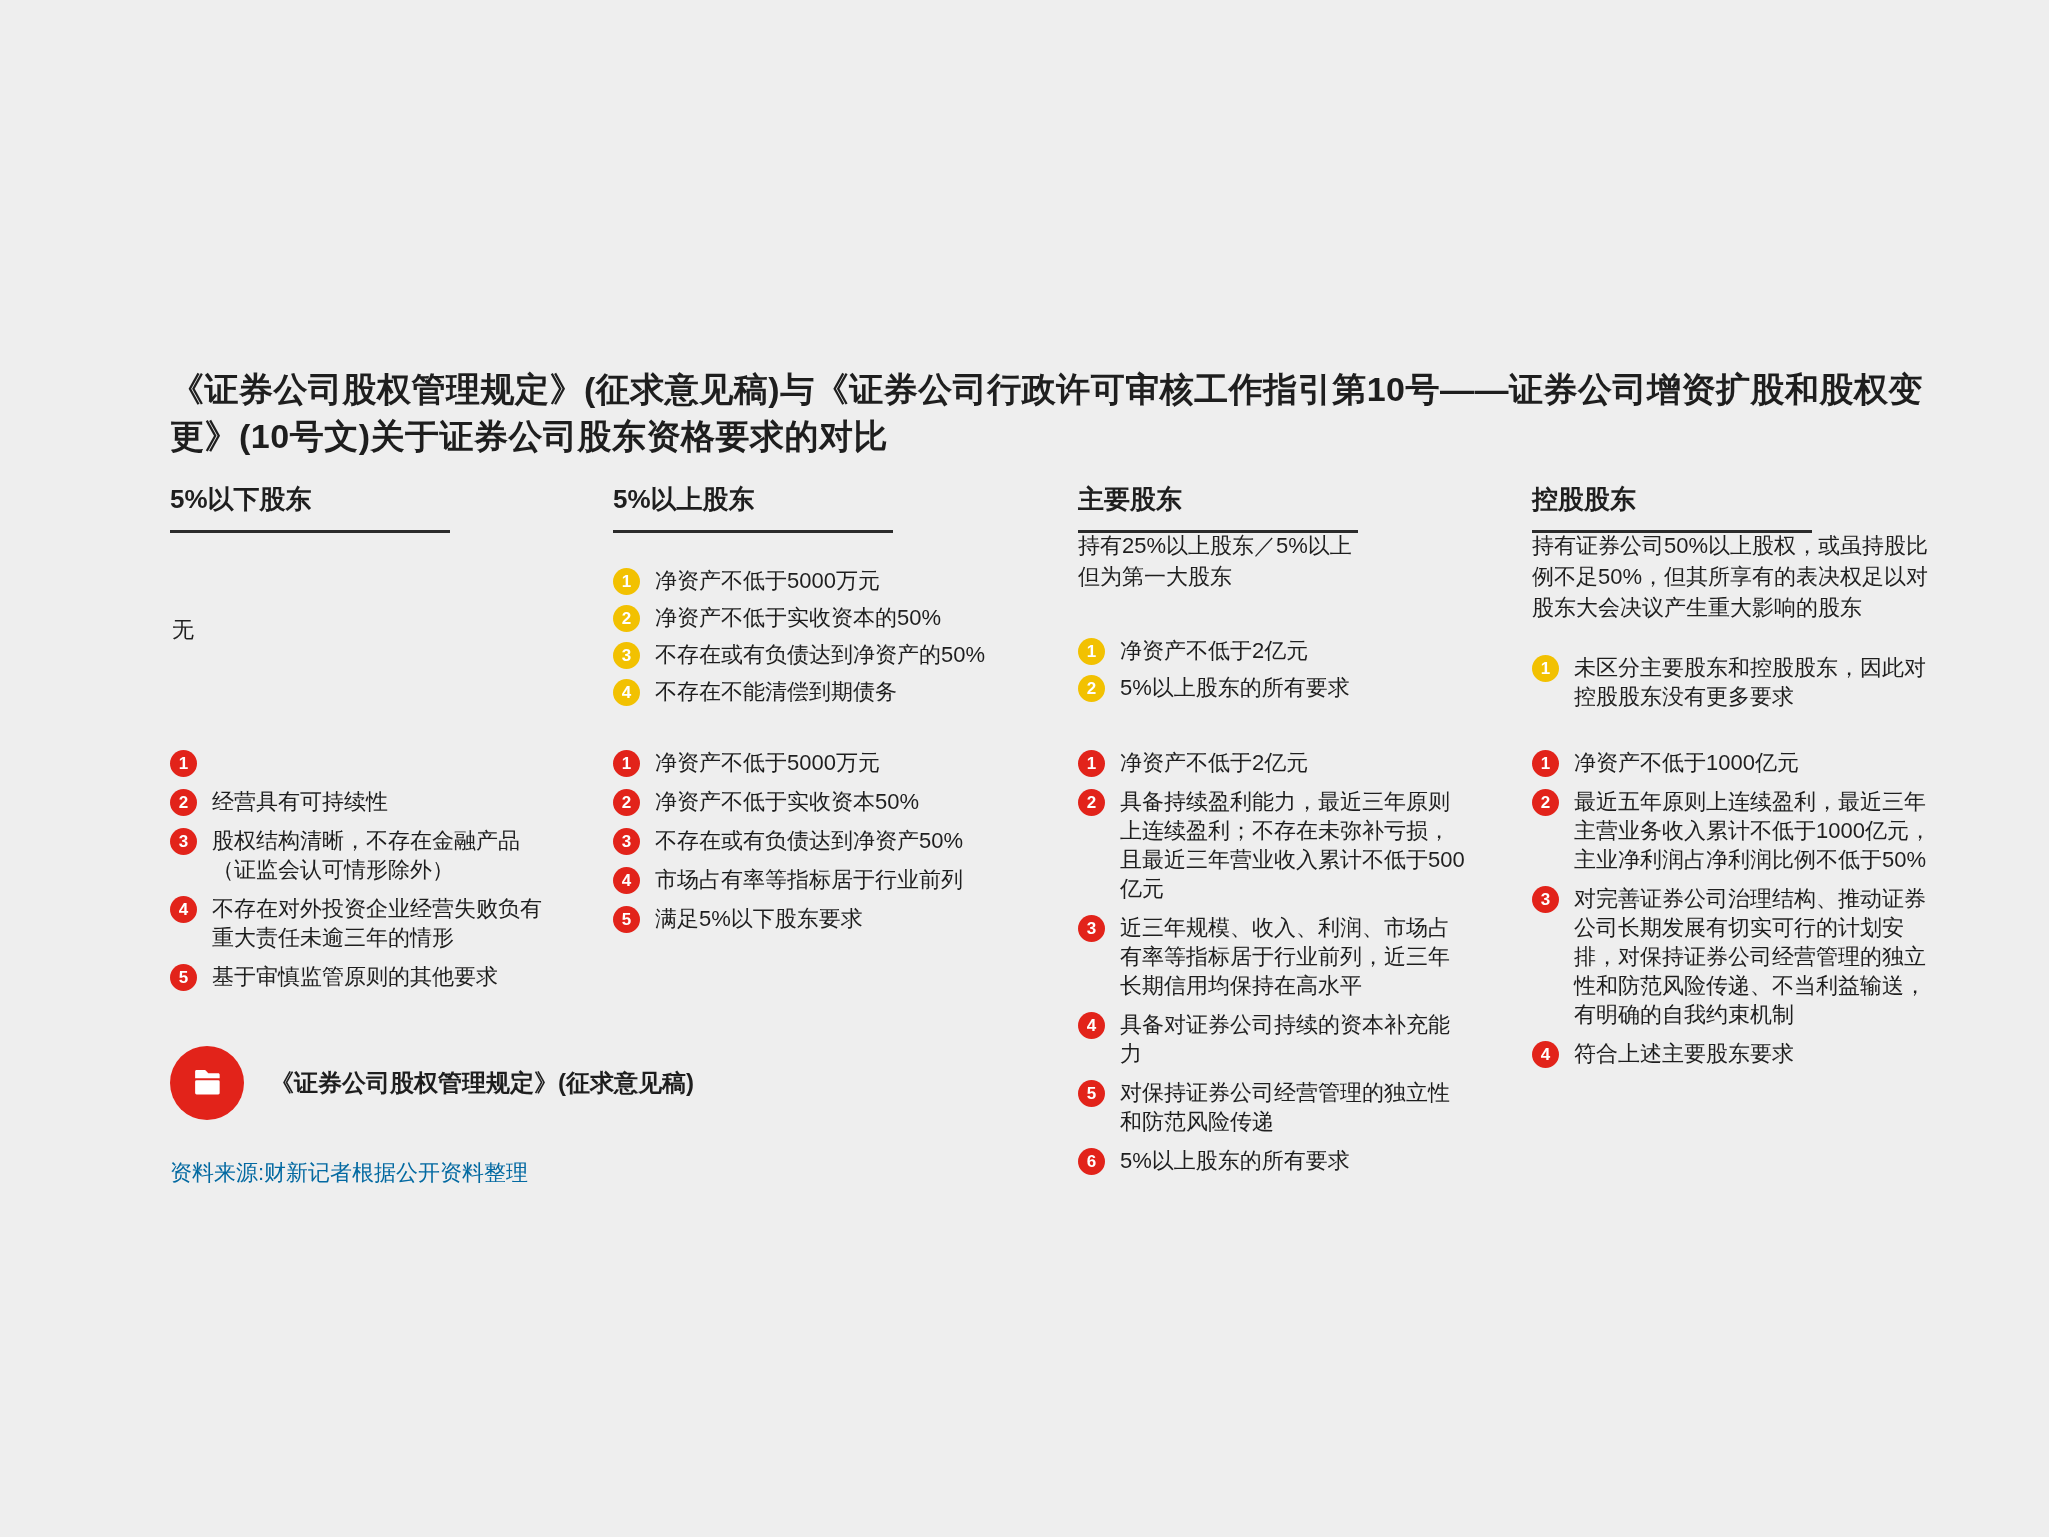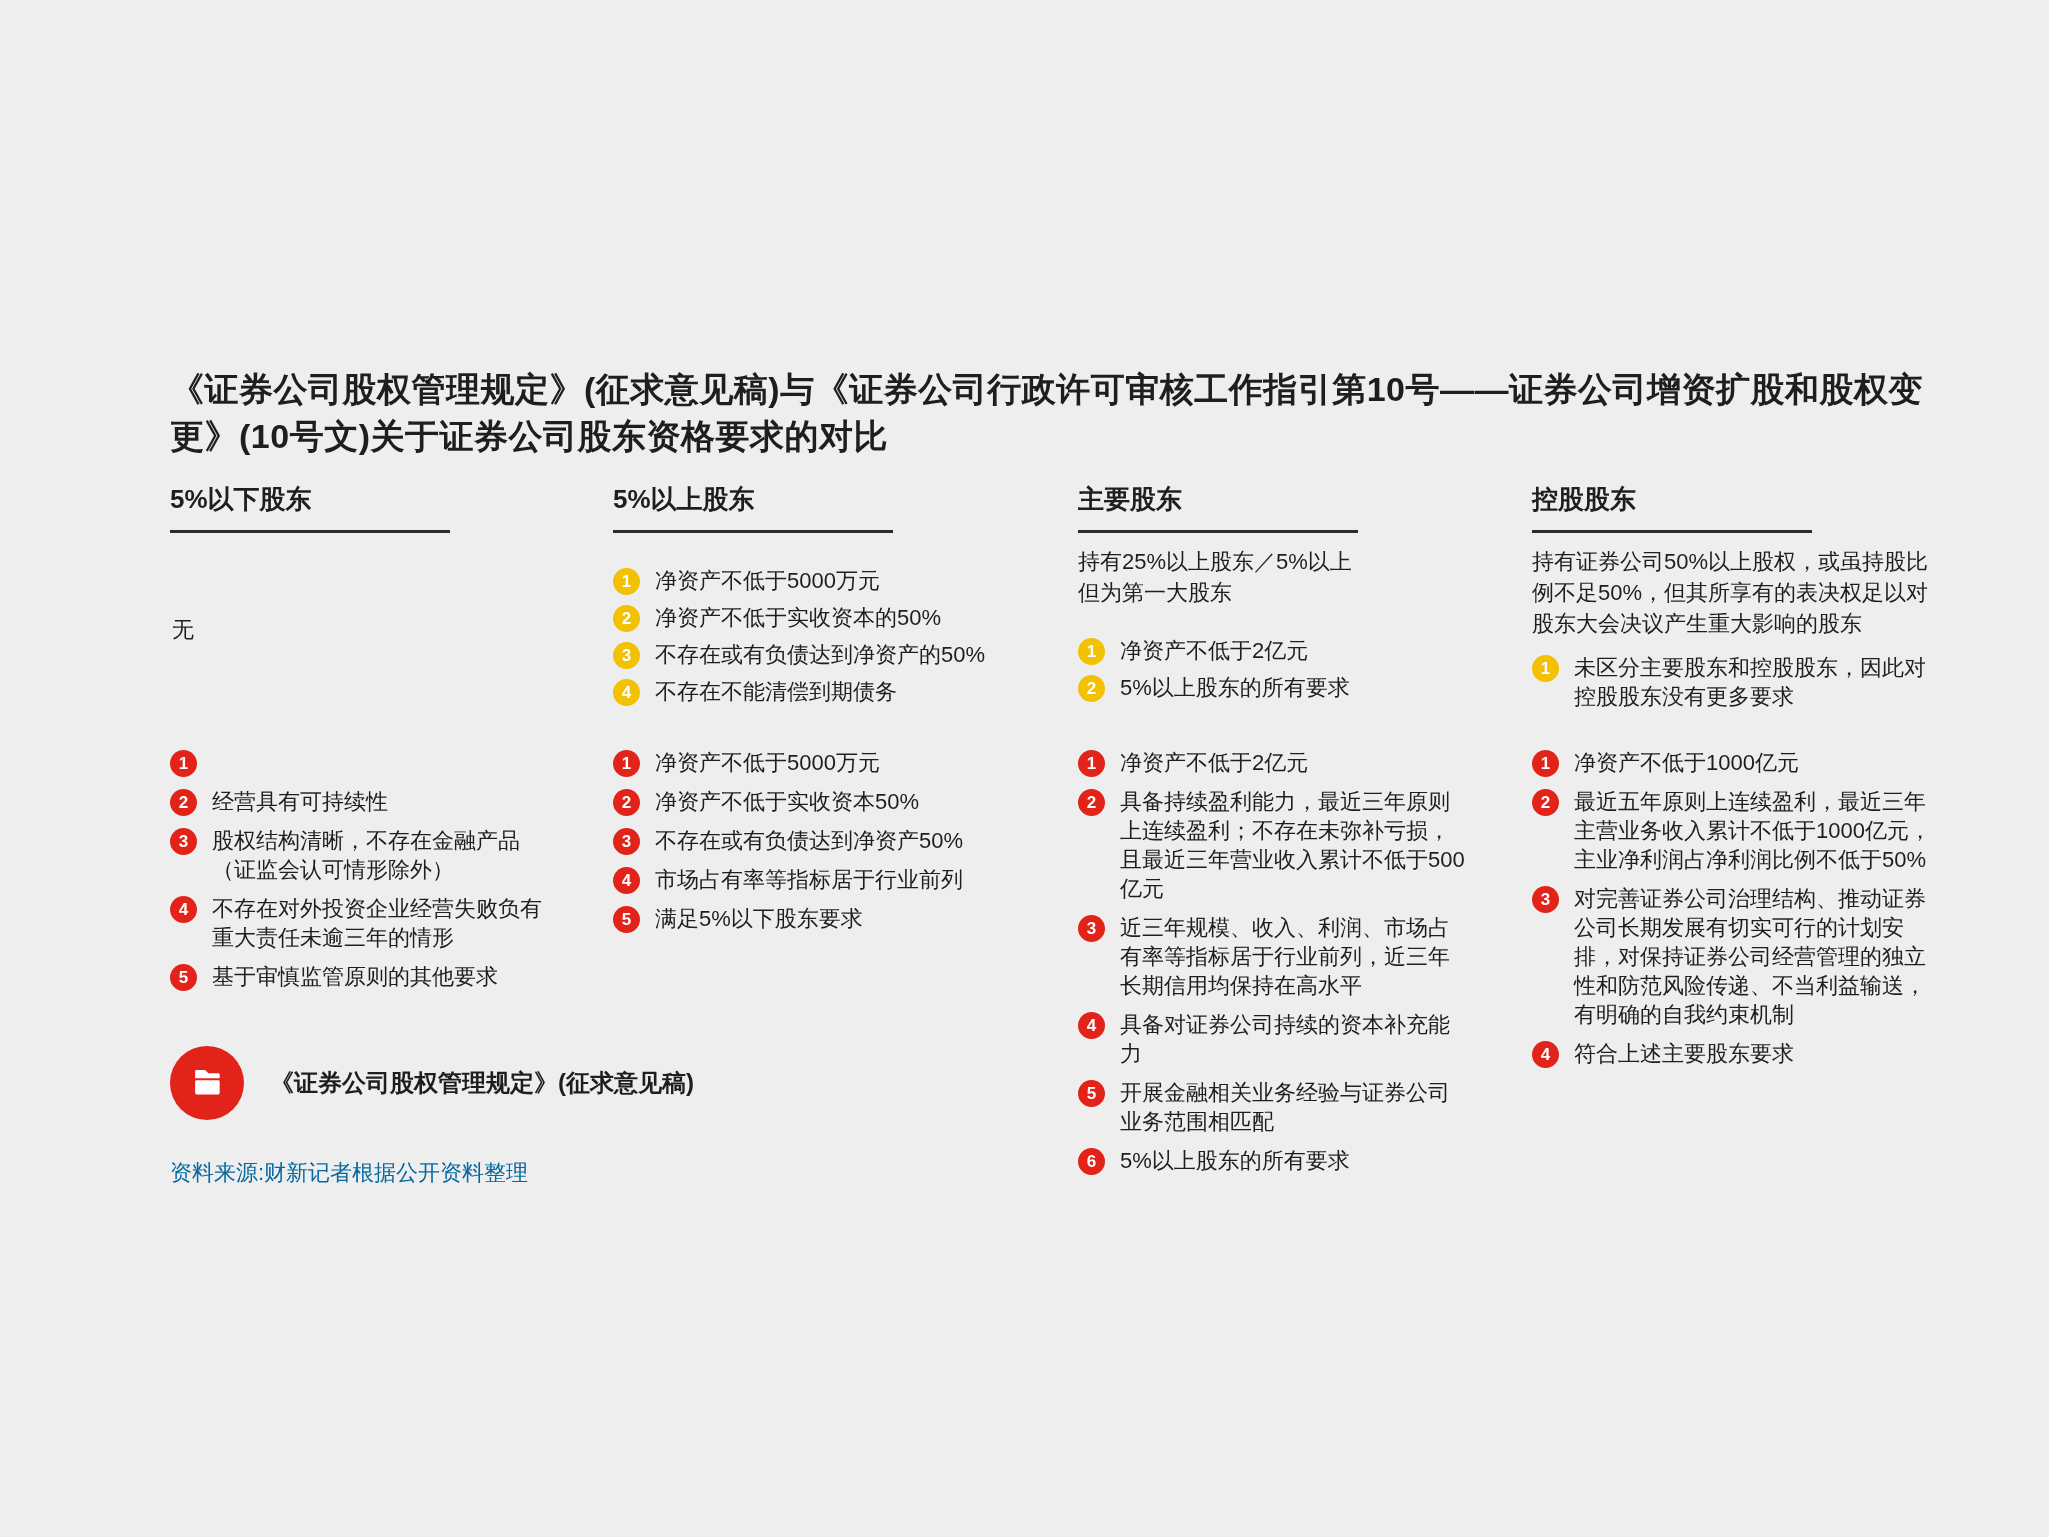--- a/index.html
+++ b/index.html
@@ -7,21 +7,21 @@
           font-family:"Liberation Sans","DejaVu Sans",sans-serif;color:#1E1E1E;padding-left:12px;}
   .title{position:absolute;left:170px;top:366px;width:1755px;font-size:34px;font-weight:700;
          line-height:47px;letter-spacing:.5px;}
   .col{position:absolute;top:470px;}
   .c1{left:170px;width:385px;}
   .c2{left:613px;width:460px;}
   .c3{left:1078px;width:392px;}
   .c4{left:1532px;width:402px;}
   .col-header{position:absolute;top:12px;left:0;font-size:26px;font-weight:700;line-height:34px;}
   .rule{position:absolute;top:60px;left:0;width:280px;height:3px;background:#2B2B2B;}
-  .subtitle{position:absolute;top:76px;left:0;right:0;font-size:22px;line-height:31px;white-space:pre-line;}
+  .subtitle{position:absolute;top:60px;left:0;right:0;font-size:22px;line-height:31px;white-space:pre-line;}
   .none{position:absolute;top:145px;left:2px;font-size:22px;}
   .list{position:absolute;left:0;right:0;}
   .ylist{top:96px;}
   .c3 .ylist{top:166px;}
   .c4 .ylist{top:183px;}
   .rlist{top:278px;}
   .item{display:flex;gap:15px;font-size:22px;line-height:29px;margin-bottom:10px;}
   .ylist .item{margin-bottom:8px;}
   .badge{flex:0 0 auto;width:27px;height:27px;border-radius:50%;color:#FFFFFF;font-size:17px;
          font-weight:700;display:flex;align-items:center;justify-content:center;margin-top:2px;}
@@ -143,21 +143,21 @@
         <div class="item">
           <span class="badge">3</span>
           <span class="txt">近三年规模、收入、利润、市场占有率等指标居于行业前列，近三年长期信用均保持在高水平</span>
         </div>
         <div class="item">
           <span class="badge">4</span>
           <span class="txt">具备对证券公司持续的资本补充能力</span>
         </div>
         <div class="item">
           <span class="badge">5</span>
-          <span class="txt">开展金融相关业务经验与证券公司业务范围相匹配</span>
+          <span class="txt">对保持证券公司经营管理的独立性和防范风险传递</span>
         </div>
         <div class="item">
           <span class="badge">6</span>
           <span class="txt">5%以上股东的所有要求</span>
         </div>
       </div>
   </div>
 
   <div class="col c4">
     <div class="col-header">控股股东</div>

